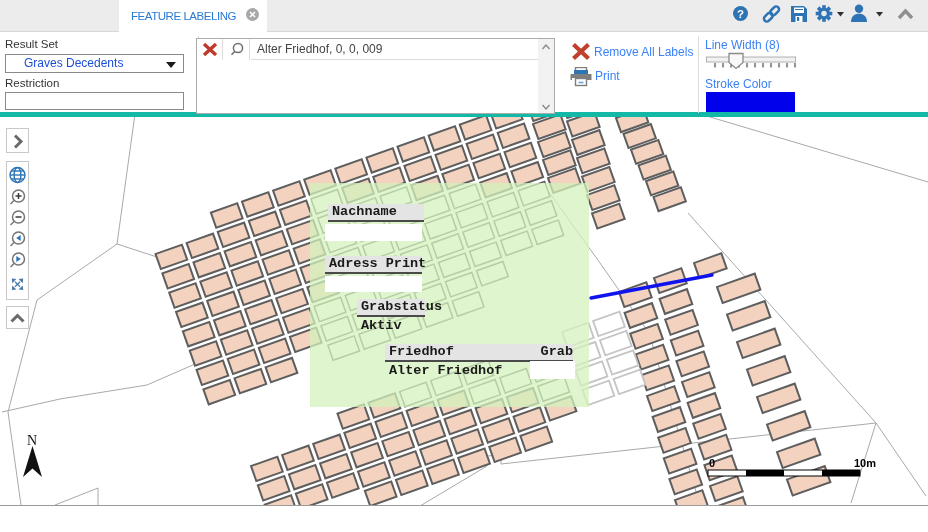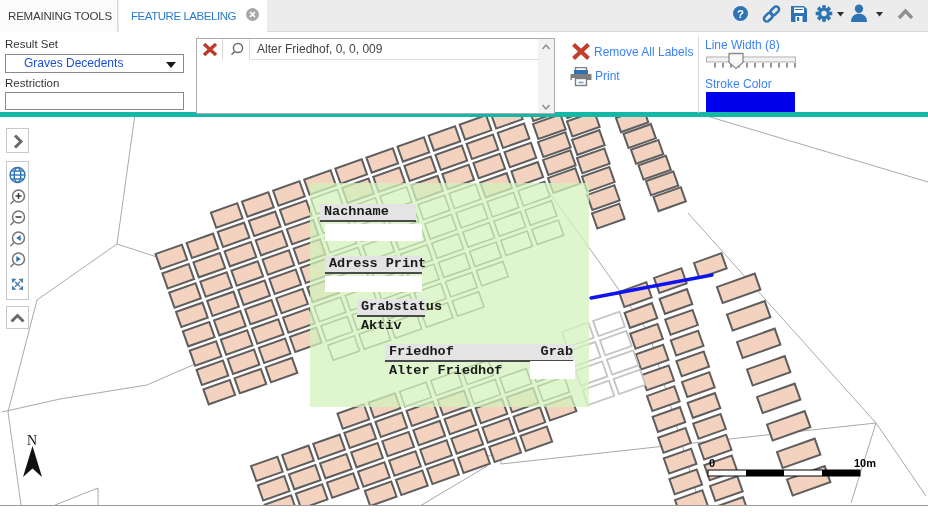--- a/index.html
+++ b/index.html
@@ -354,21 +354,20 @@
 <rect x="708" y="470" width="152" height="6" fill="#fff" stroke="#000" stroke-width="1"></rect>
       <rect x="746" y="470" width="38" height="6" fill="#000"></rect>
       <rect x="822" y="470" width="38" height="6" fill="#000"></rect>
       <text x="709" y="467" font-size="11" font-weight="bold" fill="#000">0</text>
       <text x="876" y="467" font-size="11" font-weight="bold" fill="#000" text-anchor="end">10m</text>
 </g>
 <line x1="0" y1="505.5" x2="928" y2="505.5" stroke="#9a9a9a" stroke-width="1"></line>
 </svg>
 
 <div class="topbar">
- <div class="tab1">REMAINING TOOLS</div>
  <div class="tab2bg"></div>
  <div class="tab2">FEATURE LABELING</div>
  <svg width="18" height="18" style="position:absolute;left:245px;top:7px">
       <circle cx="7.5" cy="7.5" r="6.5" fill="#a8a8a8"></circle>
       <path d="M5,5 L10,10 M10,5 L5,10" stroke="#fff" stroke-width="1.6"></path>
     </svg>
  <svg width="210" height="32" style="position:absolute;left:718px;top:0">
   <g transform="translate(15,5.5)">
         <circle cx="7.5" cy="8" r="7.5" fill="#2e74b5"></circle>
         <text x="7.5" y="12.2" font-size="11.5" font-weight="bold" fill="#fff" text-anchor="middle">?</text>
@@ -516,21 +515,21 @@
         <path d="M16.2,128 L11.6,127.5 L15.7,123.4 Z"></path>
     </g>
   </svg>
 </div>
 <div class="ltbox" style="top:306px;height:23px">
   <svg width="21" height="23">
       <path d="M4.5,14.5 l6,-6 l6,6" fill="none" stroke="#6a6a6a" stroke-width="3"></path>
     </svg>
 </div>
 
-<div class="mlabel" style="left:320px;top:204px;width:96px">Nachname</div>
+<div class="mlabel" style="left:328px;top:204px;width:96px">Nachname</div>
 <div class="minput" style="left:325px;top:224px;width:97px;height:17px"></div>
 <div class="mlabel" style="left:325px;top:256px;width:97px">Adress Print</div>
 <div class="minput" style="left:325px;top:276px;width:97px;height:16px"></div>
 <div class="mlabel" style="left:357px;top:299px;width:68px">Grabstatus</div>
 <div class="mtext" style="left:361px;top:318px">Aktiv</div>
 <div class="mlabel" style="left:385px;top:344px;width:188px">Friedhof<span style="float:right">Grab</span></div>
 <div class="mtext" style="left:389px;top:363px">Alter Friedhof</div>
 <div class="minput" style="left:530px;top:361px;width:45px;height:18px"></div>
 
 </body></html>

